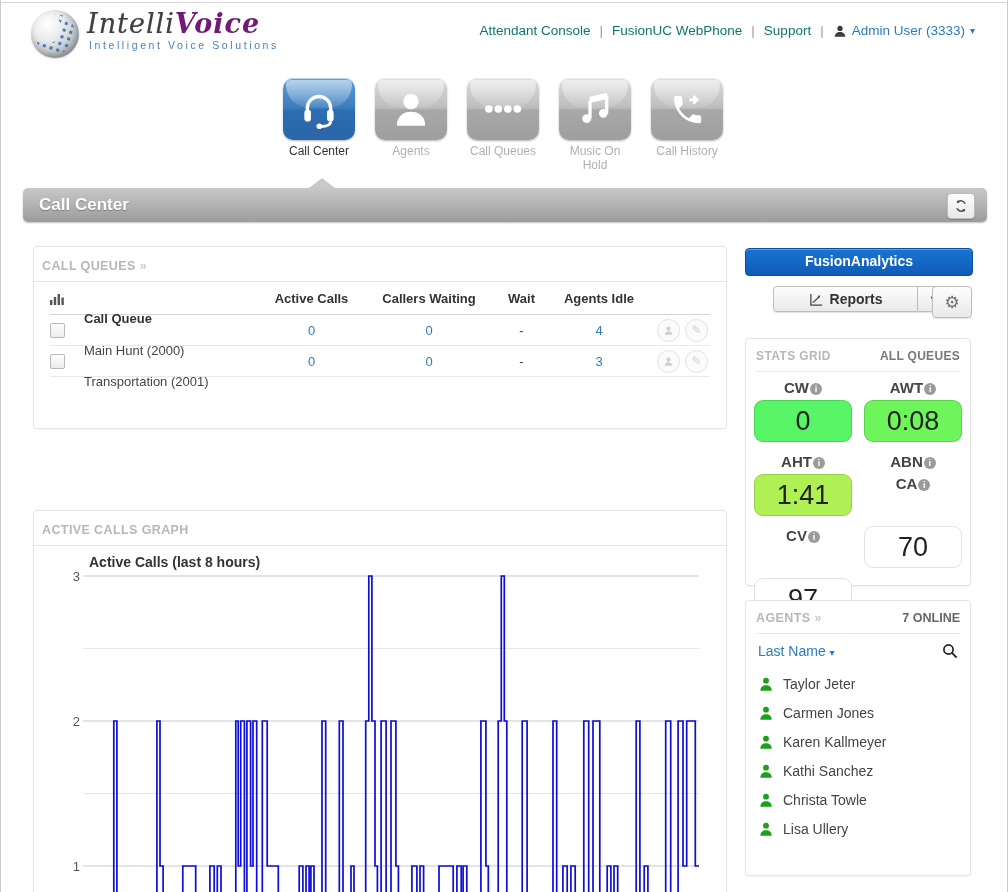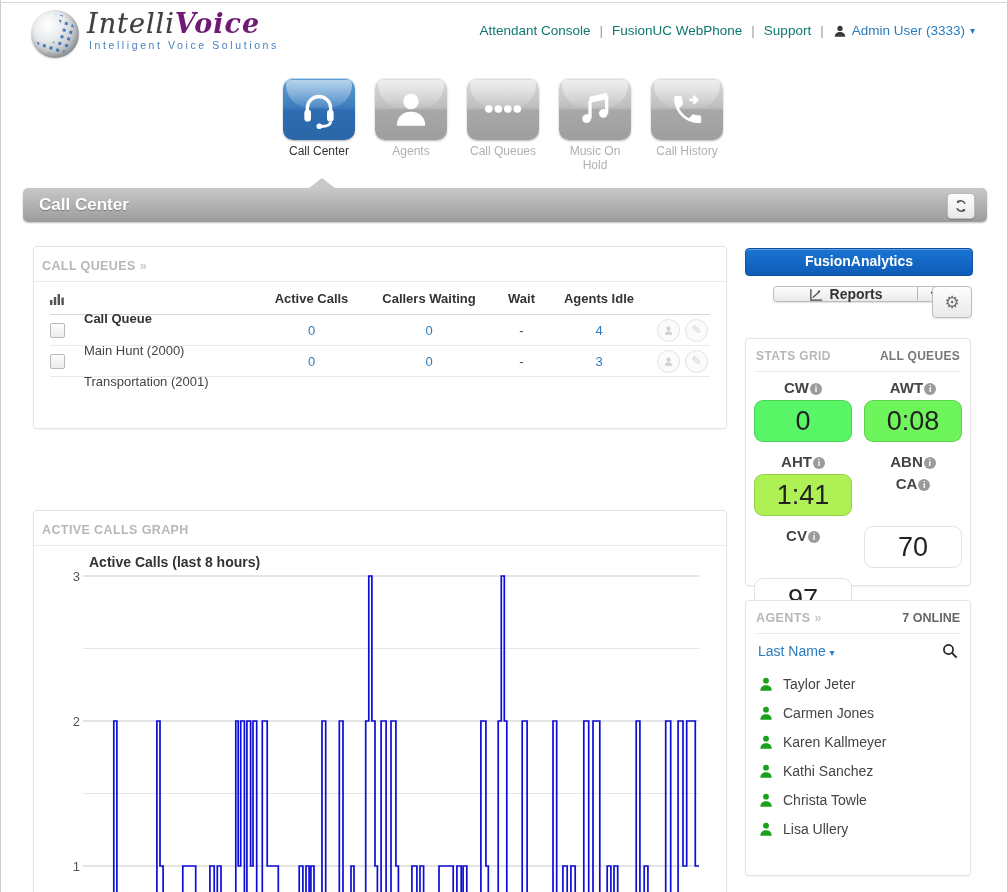--- a/index.html
+++ b/index.html
@@ -93,21 +93,21 @@
   .ytick{position:absolute;width:18px;text-align:right;font-size:13px;color:#555;}
   #chart-svg{position:absolute;left:49px;top:55px;}
 
   
   .fusion-btn{position:absolute;left:745px;top:248px;width:226px;height:26px;border-radius:4px;cursor:pointer;
     background:linear-gradient(180deg,#1a74d2,#0e5cb8);border:1px solid #0b4f9e;
     color:#fff;font-weight:bold;font-size:14px;text-align:center;line-height:25px;
     box-shadow:inset 0 1px 0 rgba(255,255,255,.3);}
   .btn-light{background:linear-gradient(180deg,#fdfdfd,#e9e9e9);border:1px solid #bdbdbd;cursor:pointer;
     box-shadow:0 1px 1px rgba(0,0,0,.12);}
-  .reports-group{position:absolute;left:745px;top:286px;display:flex;height:16px;padding-left:28px;}
+  .reports-group{position:absolute;left:745px;top:286px;display:flex;height:26px;padding-left:28px;}
   .reports-main{width:143px;border-radius:4px 0 0 4px;display:flex;align-items:center;justify-content:center;
     gap:6px;font-size:14px;font-weight:bold;color:#333;}
   .reports-caret{width:32px;border-left:none;border-radius:0 4px 4px 0;display:flex;align-items:center;justify-content:center;color:#333;font-size:11px;}
   .gear-btn{position:absolute;left:932px;top:286px;width:38px;height:30px;border-radius:4px;
     display:flex;align-items:center;justify-content:center;font-size:17px;color:#707070;}
 
   
   #stats-panel{left:745px;top:338px;width:226px;height:248px;}
   .stats-head{display:flex;justify-content:space-between;padding:10px 10px 0 10px;
     font-size:12px;font-weight:bold;}

